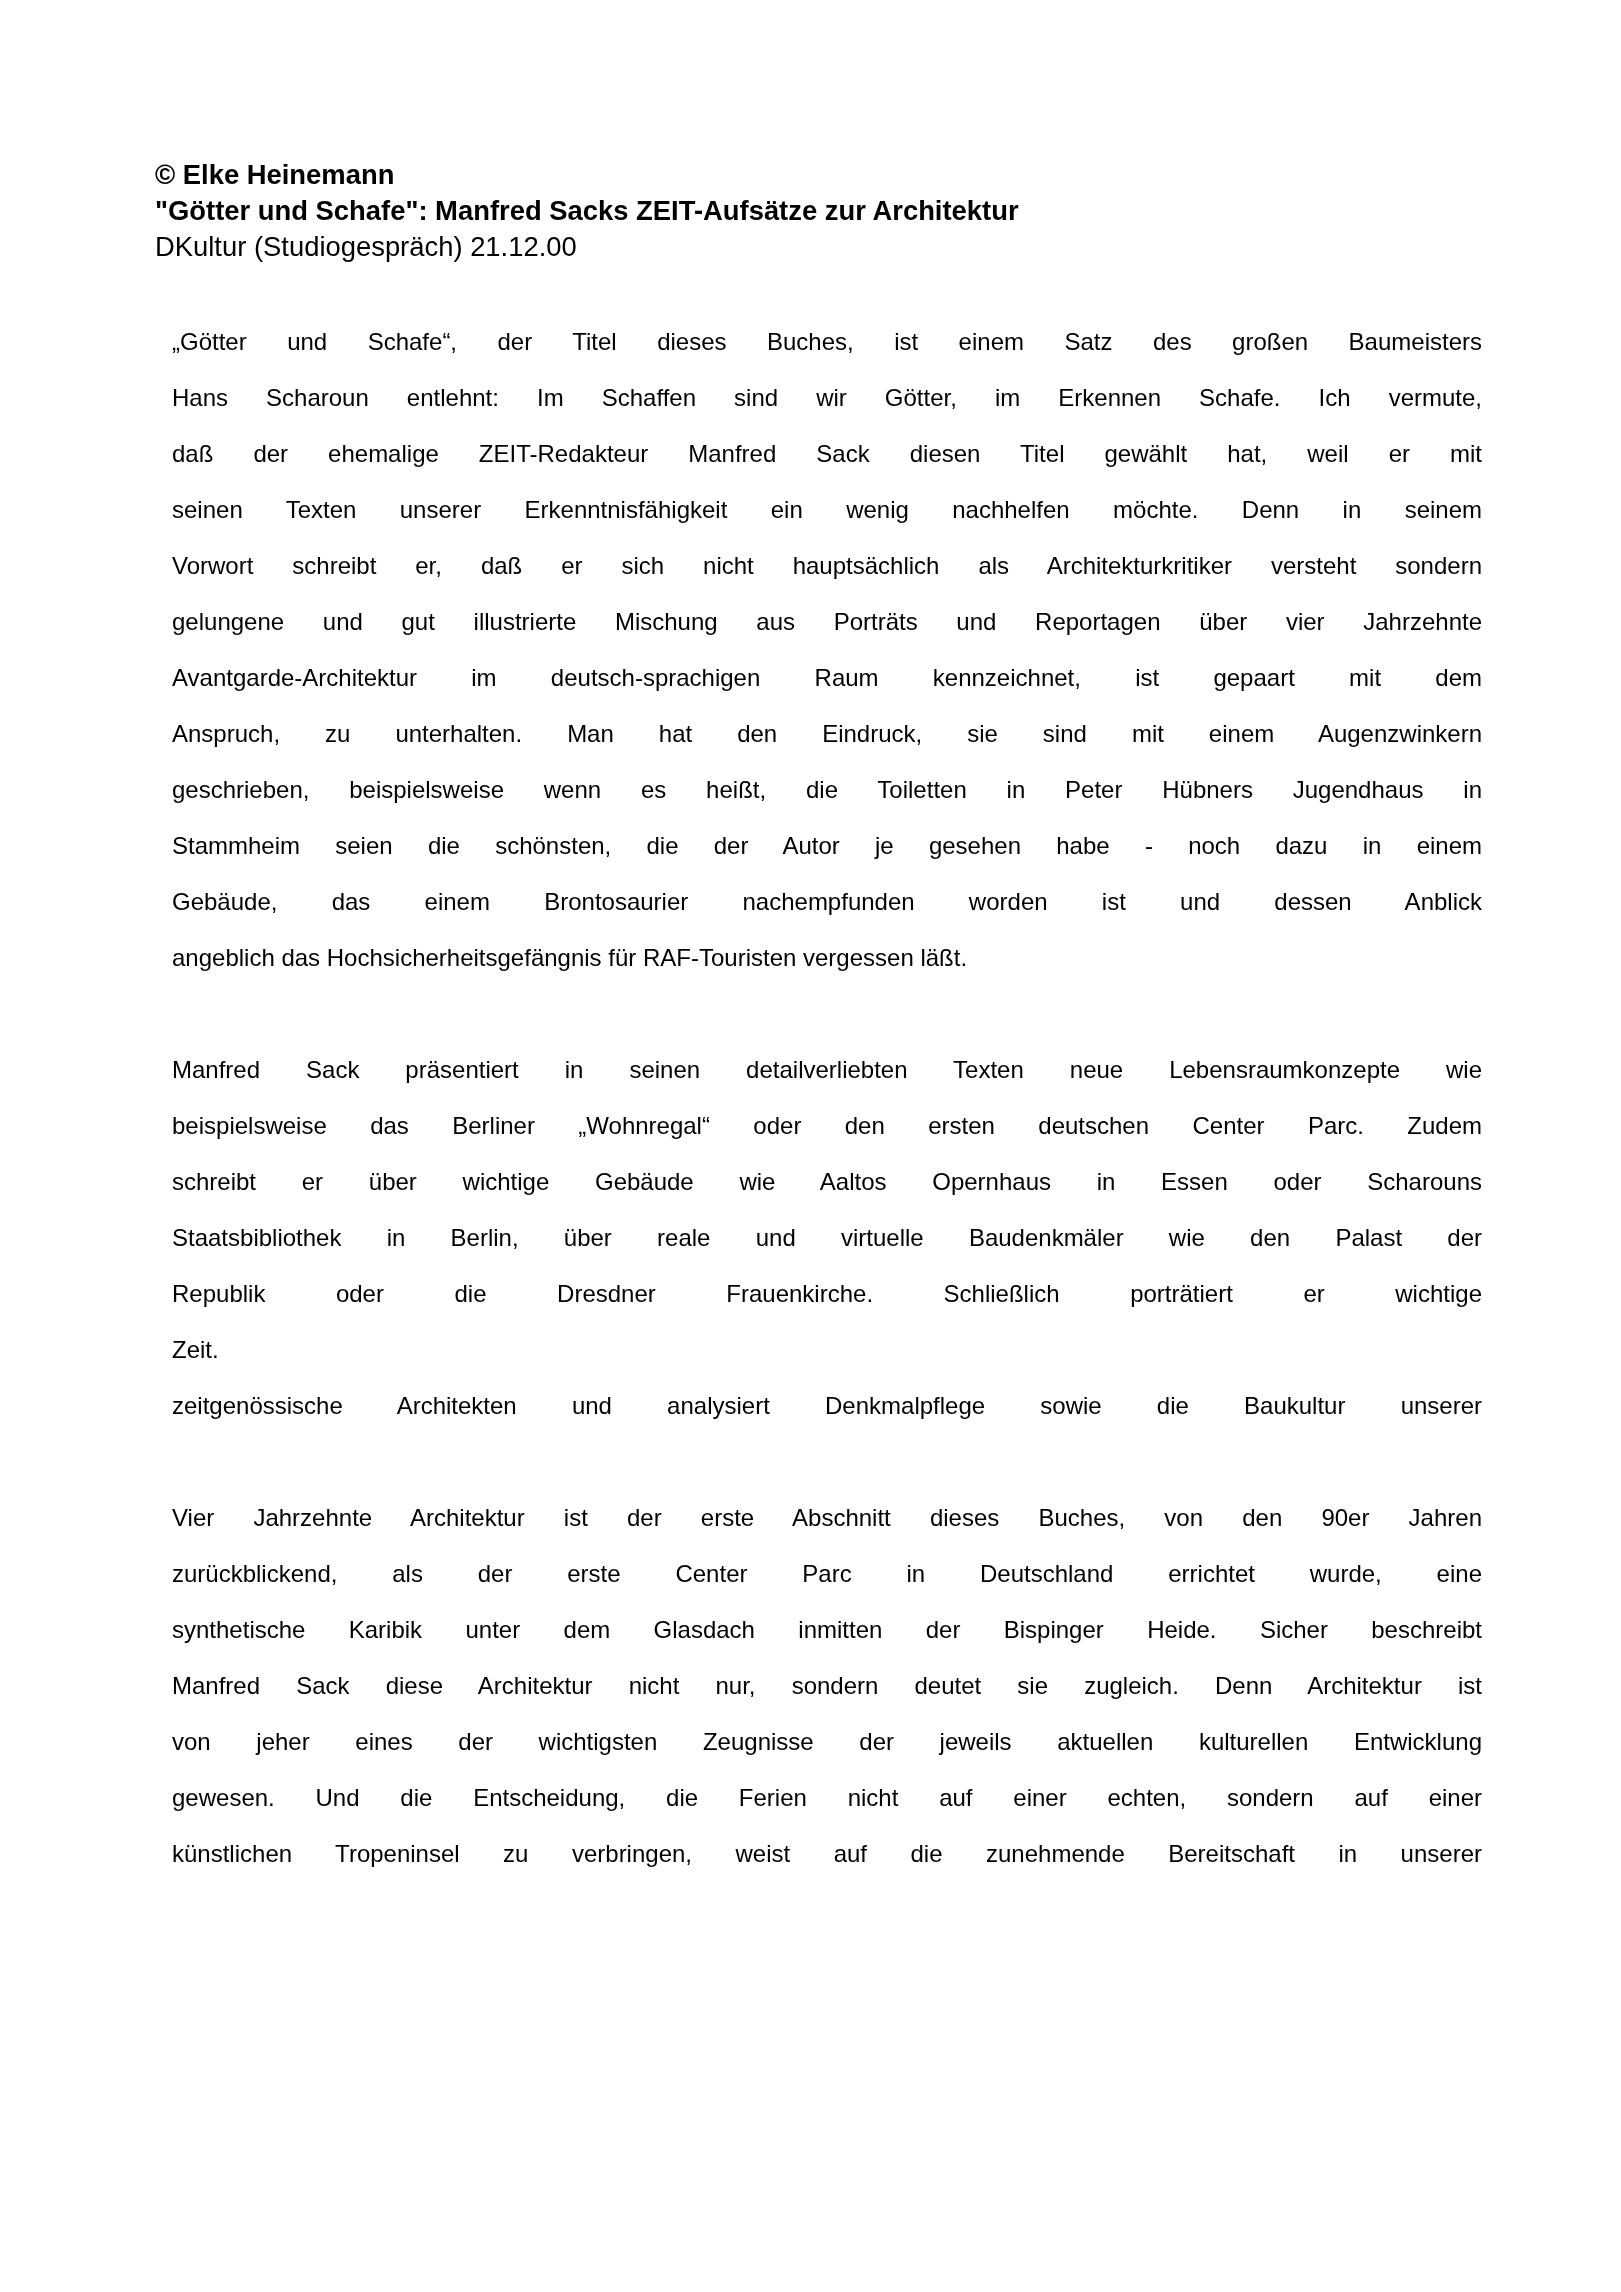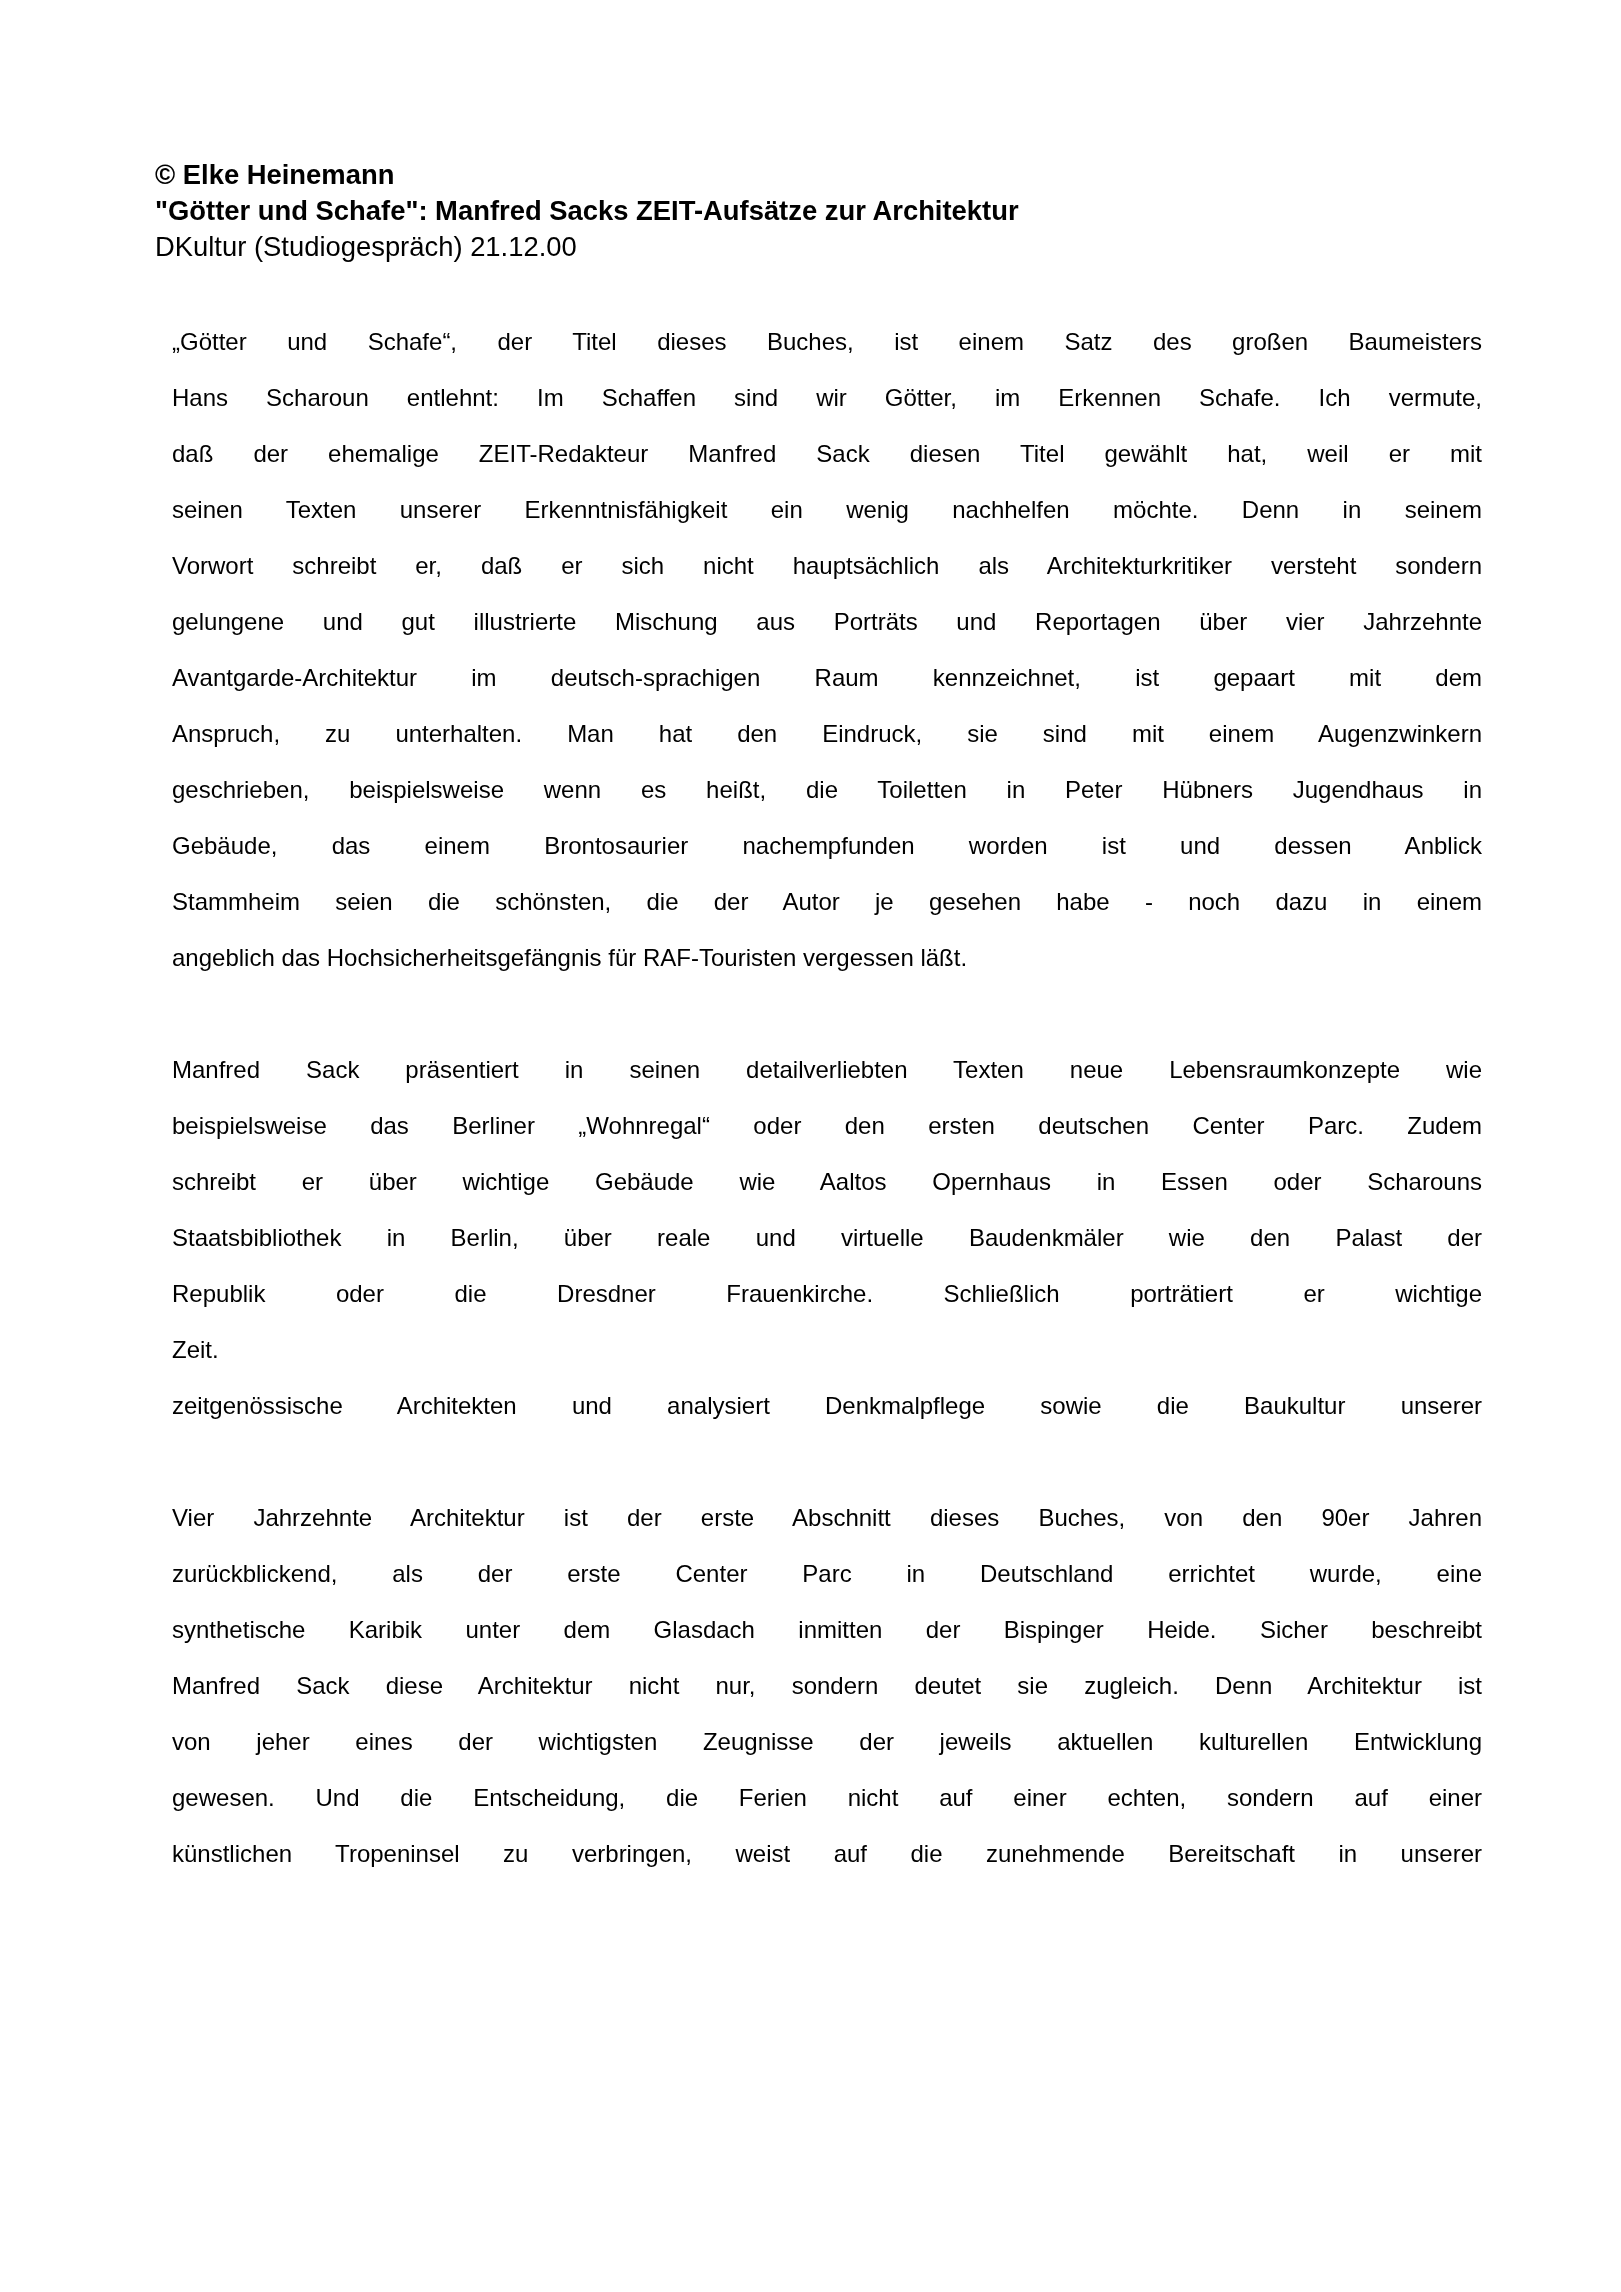--- a/index.html
+++ b/index.html
@@ -81,22 +81,22 @@
     <div class="para">
         <span class="tl j">„Götter und Schafe“, der Titel dieses Buches, ist einem Satz des großen Baumeisters</span>
         <span class="tl j">Hans Scharoun entlehnt: Im Schaffen sind wir Götter, im Erkennen Schafe. Ich vermute,</span>
         <span class="tl j">daß der ehemalige ZEIT-Redakteur Manfred Sack diesen Titel gewählt hat, weil er mit</span>
         <span class="tl j">seinen Texten unserer Erkenntnisfähigkeit ein wenig nachhelfen möchte. Denn in seinem</span>
         <span class="tl j">Vorwort schreibt er, daß er sich nicht hauptsächlich als Architekturkritiker versteht sondern</span>
         <span class="tl j">gelungene und gut illustrierte Mischung aus Porträts und Reportagen über vier Jahrzehnte</span>
         <span class="tl j">Avantgarde-Architektur im deutsch-sprachigen Raum kennzeichnet, ist gepaart mit dem</span>
         <span class="tl j">Anspruch, zu unterhalten. Man hat den Eindruck, sie sind mit einem Augenzwinkern</span>
         <span class="tl j">geschrieben, beispielsweise wenn es heißt, die Toiletten in Peter Hübners Jugendhaus in</span>
+        <span class="tl j">Stammheim seien die schönsten, die der Autor je gesehen habe - noch dazu in einem</span>
         <span class="tl j">Gebäude, das einem Brontosaurier nachempfunden worden ist und dessen Anblick</span>
-        <span class="tl j">Stammheim seien die schönsten, die der Autor je gesehen habe - noch dazu in einem</span>
         <span class="tl j last">angeblich das Hochsicherheitsgefängnis für RAF-Touristen vergessen läßt.</span>
       </div>
     <div class="para">
         <span class="tl j">Manfred Sack präsentiert in seinen detailverliebten Texten neue Lebensraumkonzepte wie</span>
         <span class="tl j">beispielsweise das Berliner „Wohnregal“ oder den ersten deutschen Center Parc. Zudem</span>
         <span class="tl j">schreibt er über wichtige Gebäude wie Aaltos Opernhaus in Essen oder Scharouns</span>
         <span class="tl j">Staatsbibliothek in Berlin, über reale und virtuelle Baudenkmäler wie den Palast der</span>
         <span class="tl j">Republik oder die Dresdner Frauenkirche. Schließlich porträtiert er wichtige</span>
         <span class="tl j last">Zeit.</span>
         <span class="tl j">zeitgenössische Architekten und analysiert Denkmalpflege sowie die Baukultur unserer</span>

